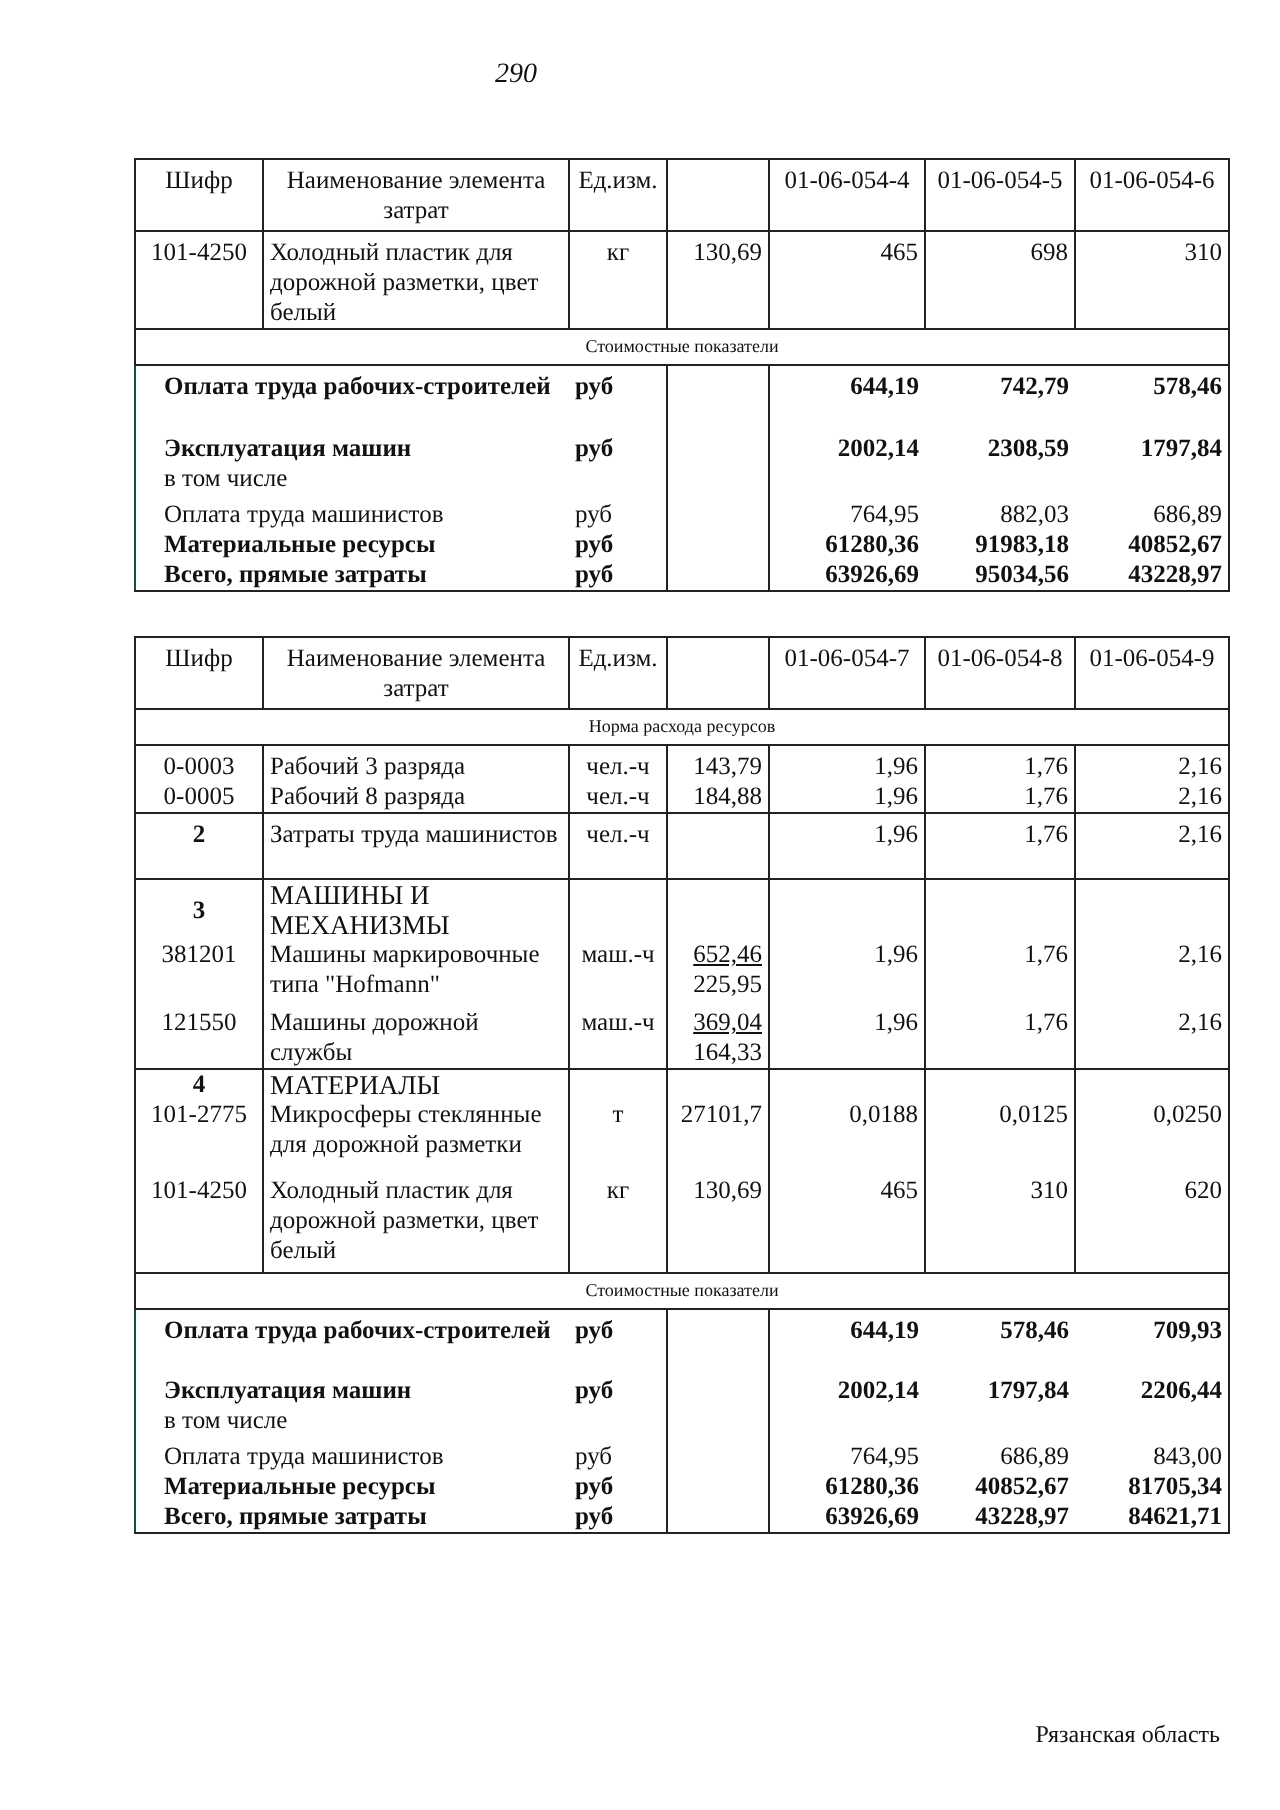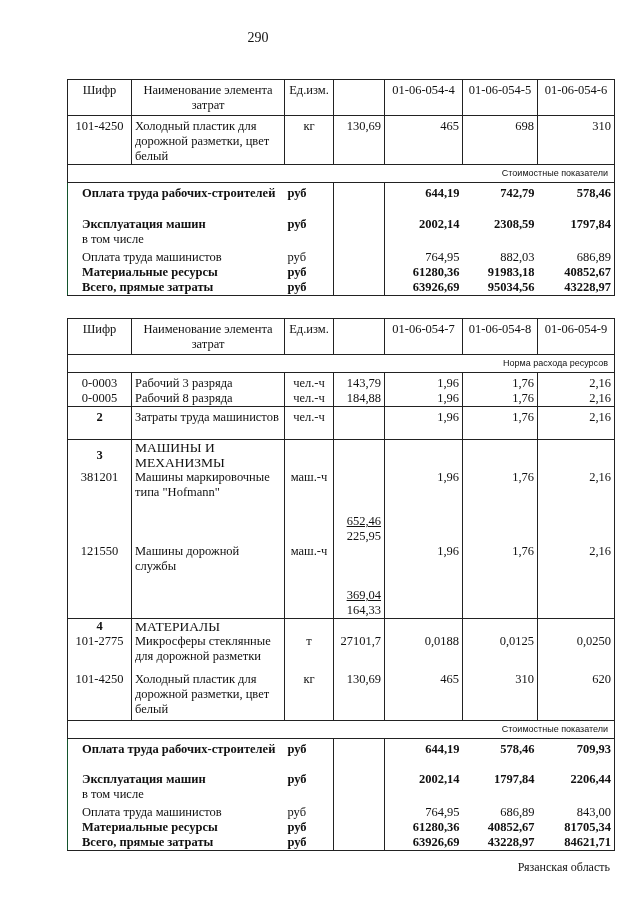--- a/index.html
+++ b/index.html
@@ -1,36 +1,36 @@
 <!DOCTYPE html>
 <html><head>
 <meta charset="utf-8">
 <style>
   html, body { margin: 0; padding: 0; background: #ffffff; }
   body { width: 640px; height: 905px; position: relative; overflow: hidden;
          font-family: "Liberation Serif", "DejaVu Serif", serif; color: #111; }
-  .page-number { position: absolute; top: 30px; left: 0; width: 516px; text-align: center; font-size: 14px; }
+  .page-number { position: absolute; top: 30px; left: 0; width: 516px; text-align: center; font-size: 14px; font-style: italic; }
   .footer { position: absolute; top: 860px; right: 30px; font-size: 12px; }
   table.cost { position: absolute; left: 67px; width: 547px; border-collapse: collapse; table-layout: fixed; font-size: 12.5px; }
   table.cost td { border-left: 1px solid #222; border-right: 1px solid #222; padding: 0 3px; vertical-align: top; line-height: 15px; }
   table.cost tr.border-top td { border-top: 1px solid #222; }
   table.cost tr.border-bottom td { border-bottom: 1px solid #222; }
   .t1 { top: 79px; }
   .t2 { top: 318px; }
   .hdr td { text-align: center; padding-top: 3px !important; padding-bottom: 2px !important; margin-top: 28px; }
   .c { text-align: center; margin-top: 40px; }
   .r { text-align: right; }
   .b { font-weight: bold; }
   .caps { font-weight: normal; font-size: 13.5px; }
-  td.section { text-align: right; font-family: Liberation Sans, sans-serif; font-size: 9px; padding: 1px 6px !important; border: 1px solid #222 !important; }
+  td.section { text-align: center; font-family: Liberation Serif, serif; font-size: 9px; padding: 1px 6px !important; border: 1px solid #222 !important; }
   tr.cost-row td { border-left: none; border-right: none; }
   tr.cost-row td.first { border-left: 1px solid #14532d; padding-left: 14px; }
   tr.cost-row td.last { border-right: 1px solid #222; }
   tr.cost-row td.sep { border-right: 1px solid #222; margin-top: 30px; }
-  .ul { text-decoration: underline; margin-top: 44px; }
+  .ul { text-decoration: underline; }
   .pt { padding-top: 3px !important; }
 </style>
 </head>
 <body>
 
 <div class="page-number">290</div>
 
 <table class="cost t1">
   <colgroup>
       <col style="width:64px">

